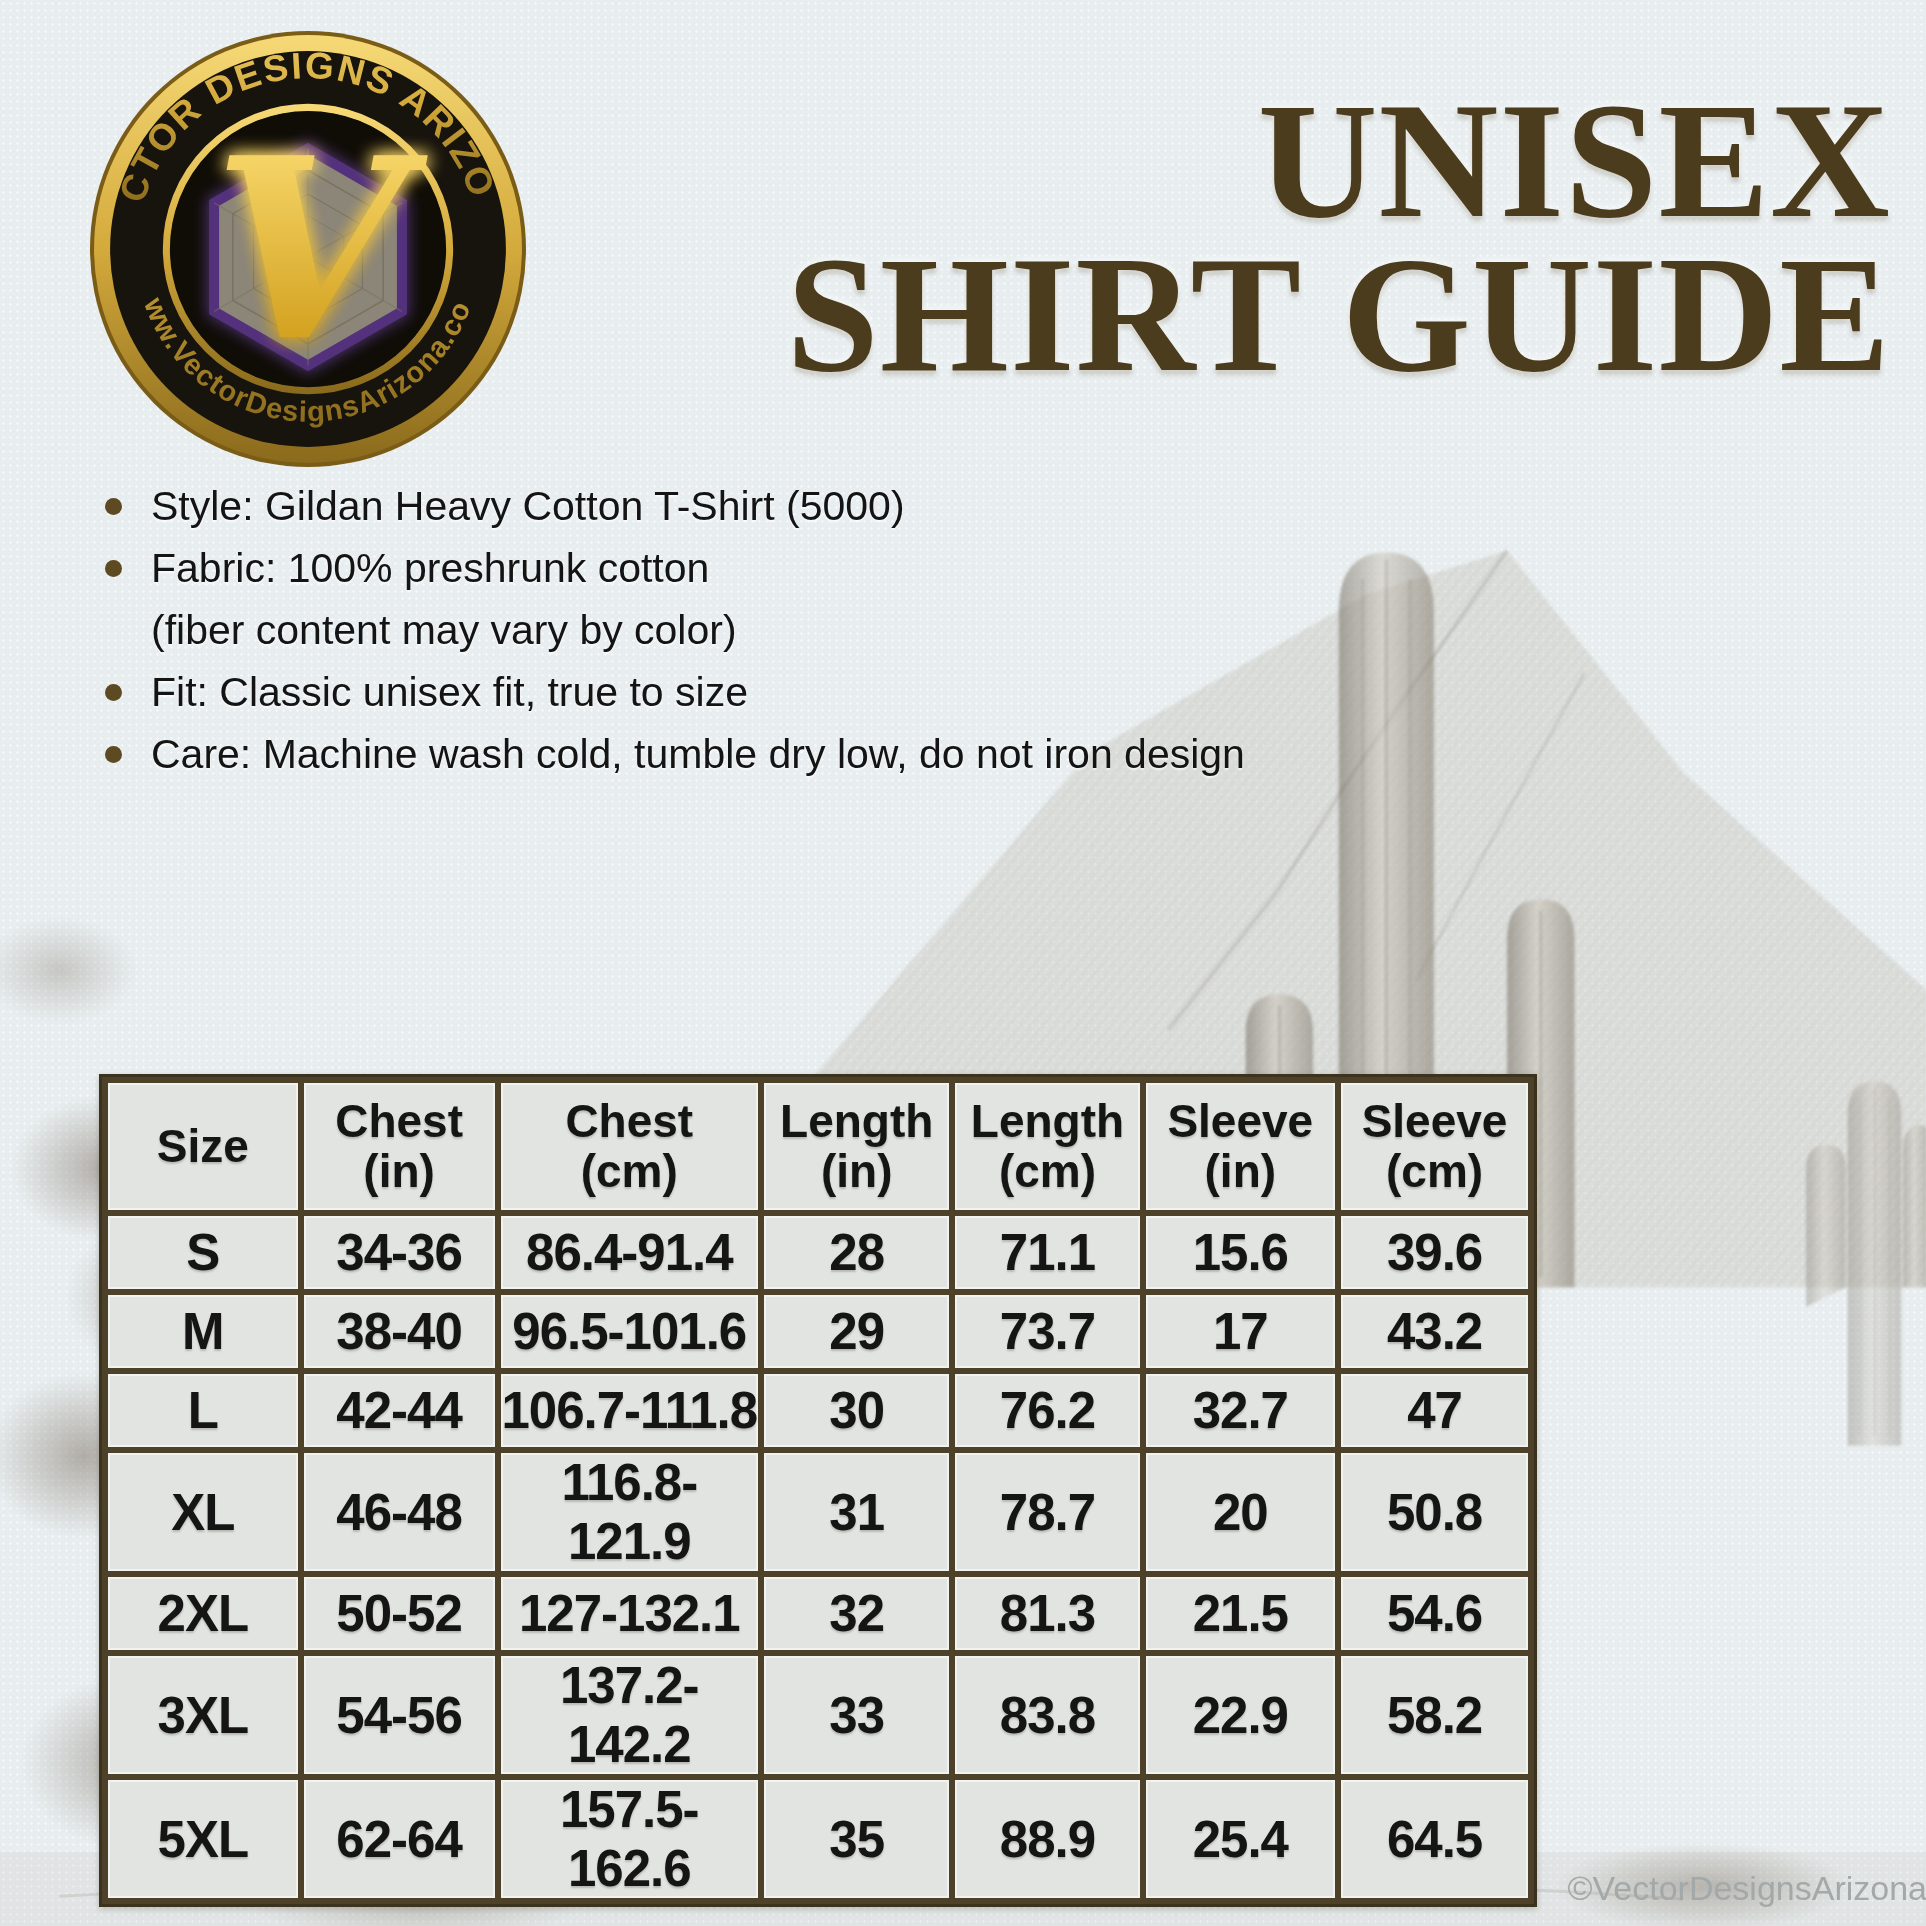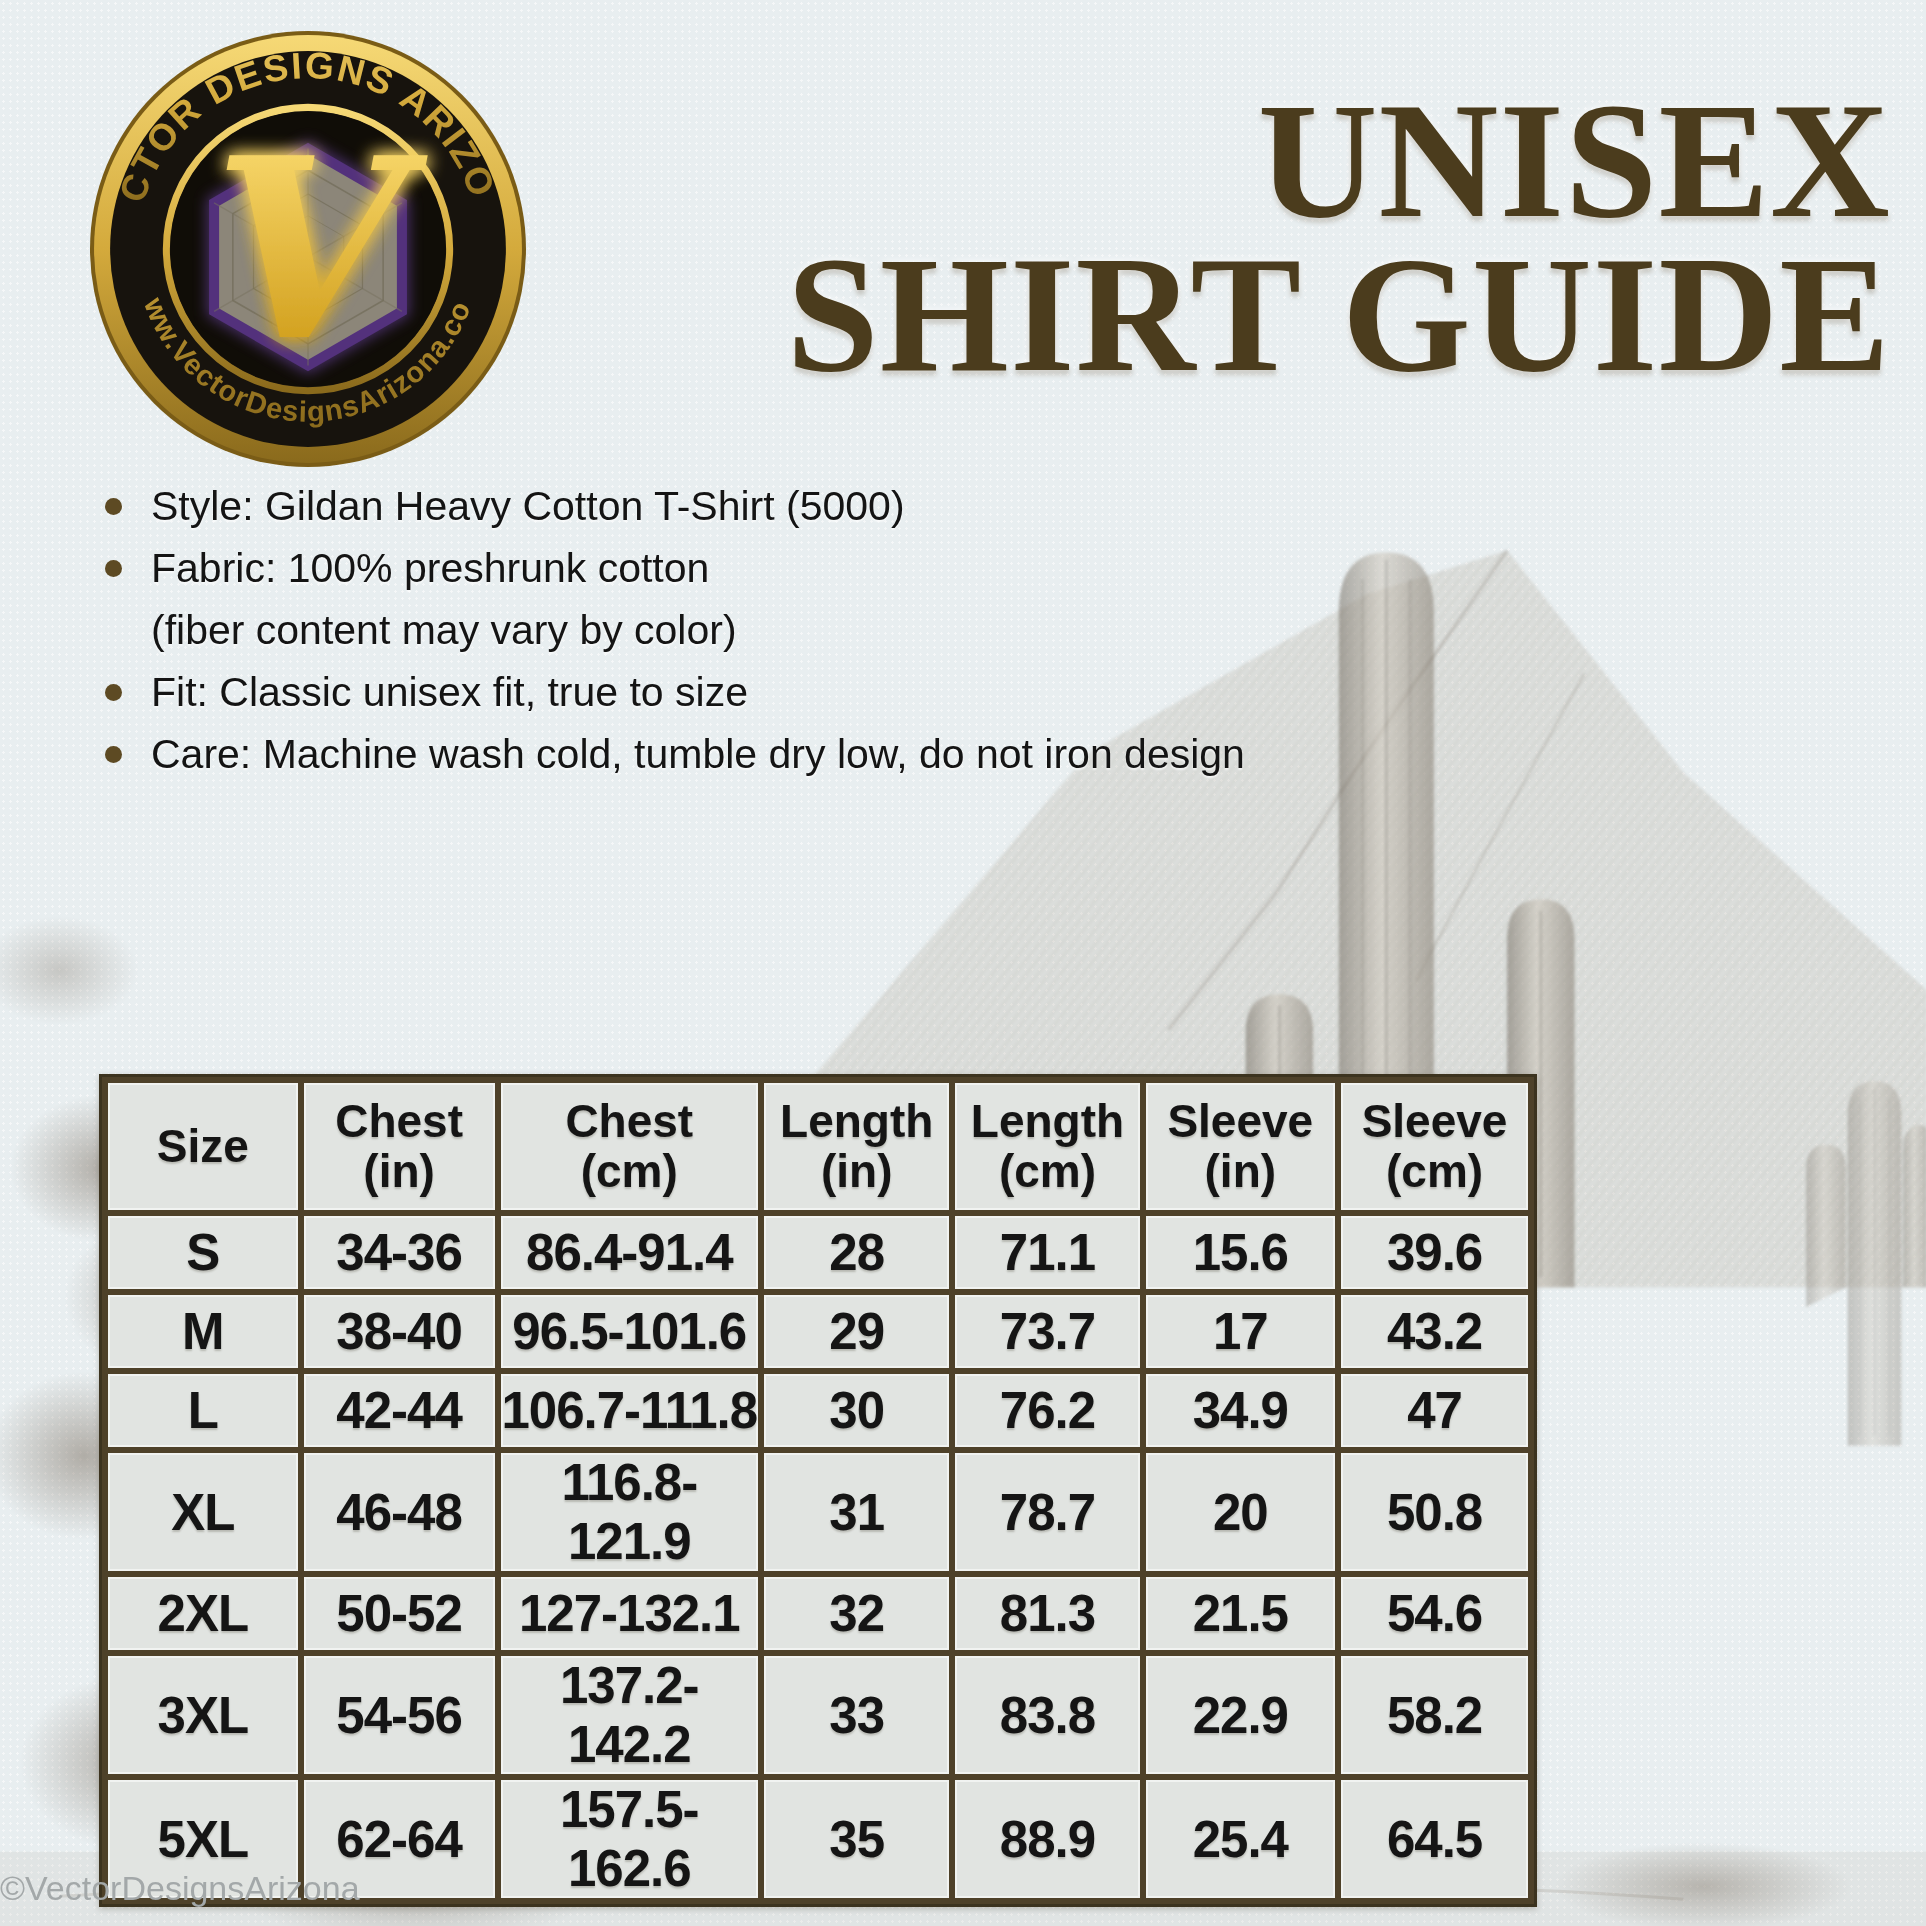--- a/index.html
+++ b/index.html
@@ -42,21 +42,21 @@
     background:rgba(246,250,250,.88);
     box-shadow:inset 0 0 0 2px rgba(255,255,255,.55);
     text-align:center;vertical-align:middle;
     color:#151515;font-weight:bold;
     text-shadow:0 2px 2px rgba(40,35,20,.22);
     overflow:hidden;padding:0;
   }
   .size-table th{height:127px;font-size:46px;line-height:1.08;}
   .size-table td{height:73px;font-size:51px;letter-spacing:-1px;}
   
-  .footer{position:absolute;left:0;top:1869px;width:100%;text-align:left;
+  .footer{position:absolute;left:0;top:1869px;width:100%;text-align:right;
     font-size:34px;color:#a3a8a9;letter-spacing:0;}
 </style>
 </head>
 <body>
 
 <div class="page">
 
   <svg class="bg-sketch" viewBox="0 0 1946 1946" xmlns="http://www.w3.org/2000/svg">
     <defs>
       <pattern id="hatch" width="9" height="9" patternUnits="userSpaceOnUse" patternTransform="rotate(38)">
@@ -266,21 +266,21 @@
           <td>73.7</td>
           <td>17</td>
           <td>43.2</td>
         </tr>
         <tr>
           <td>L</td>
           <td>42-44</td>
           <td>106.7-111.8</td>
           <td>30</td>
           <td>76.2</td>
-          <td>34.9</td>
+          <td>32.7</td>
           <td>47</td>
         </tr>
         <tr>
           <td>XL</td>
           <td>46-48</td>
           <td>116.8-121.9</td>
           <td>31</td>
           <td>78.7</td>
           <td>20</td>
           <td>50.8</td>

